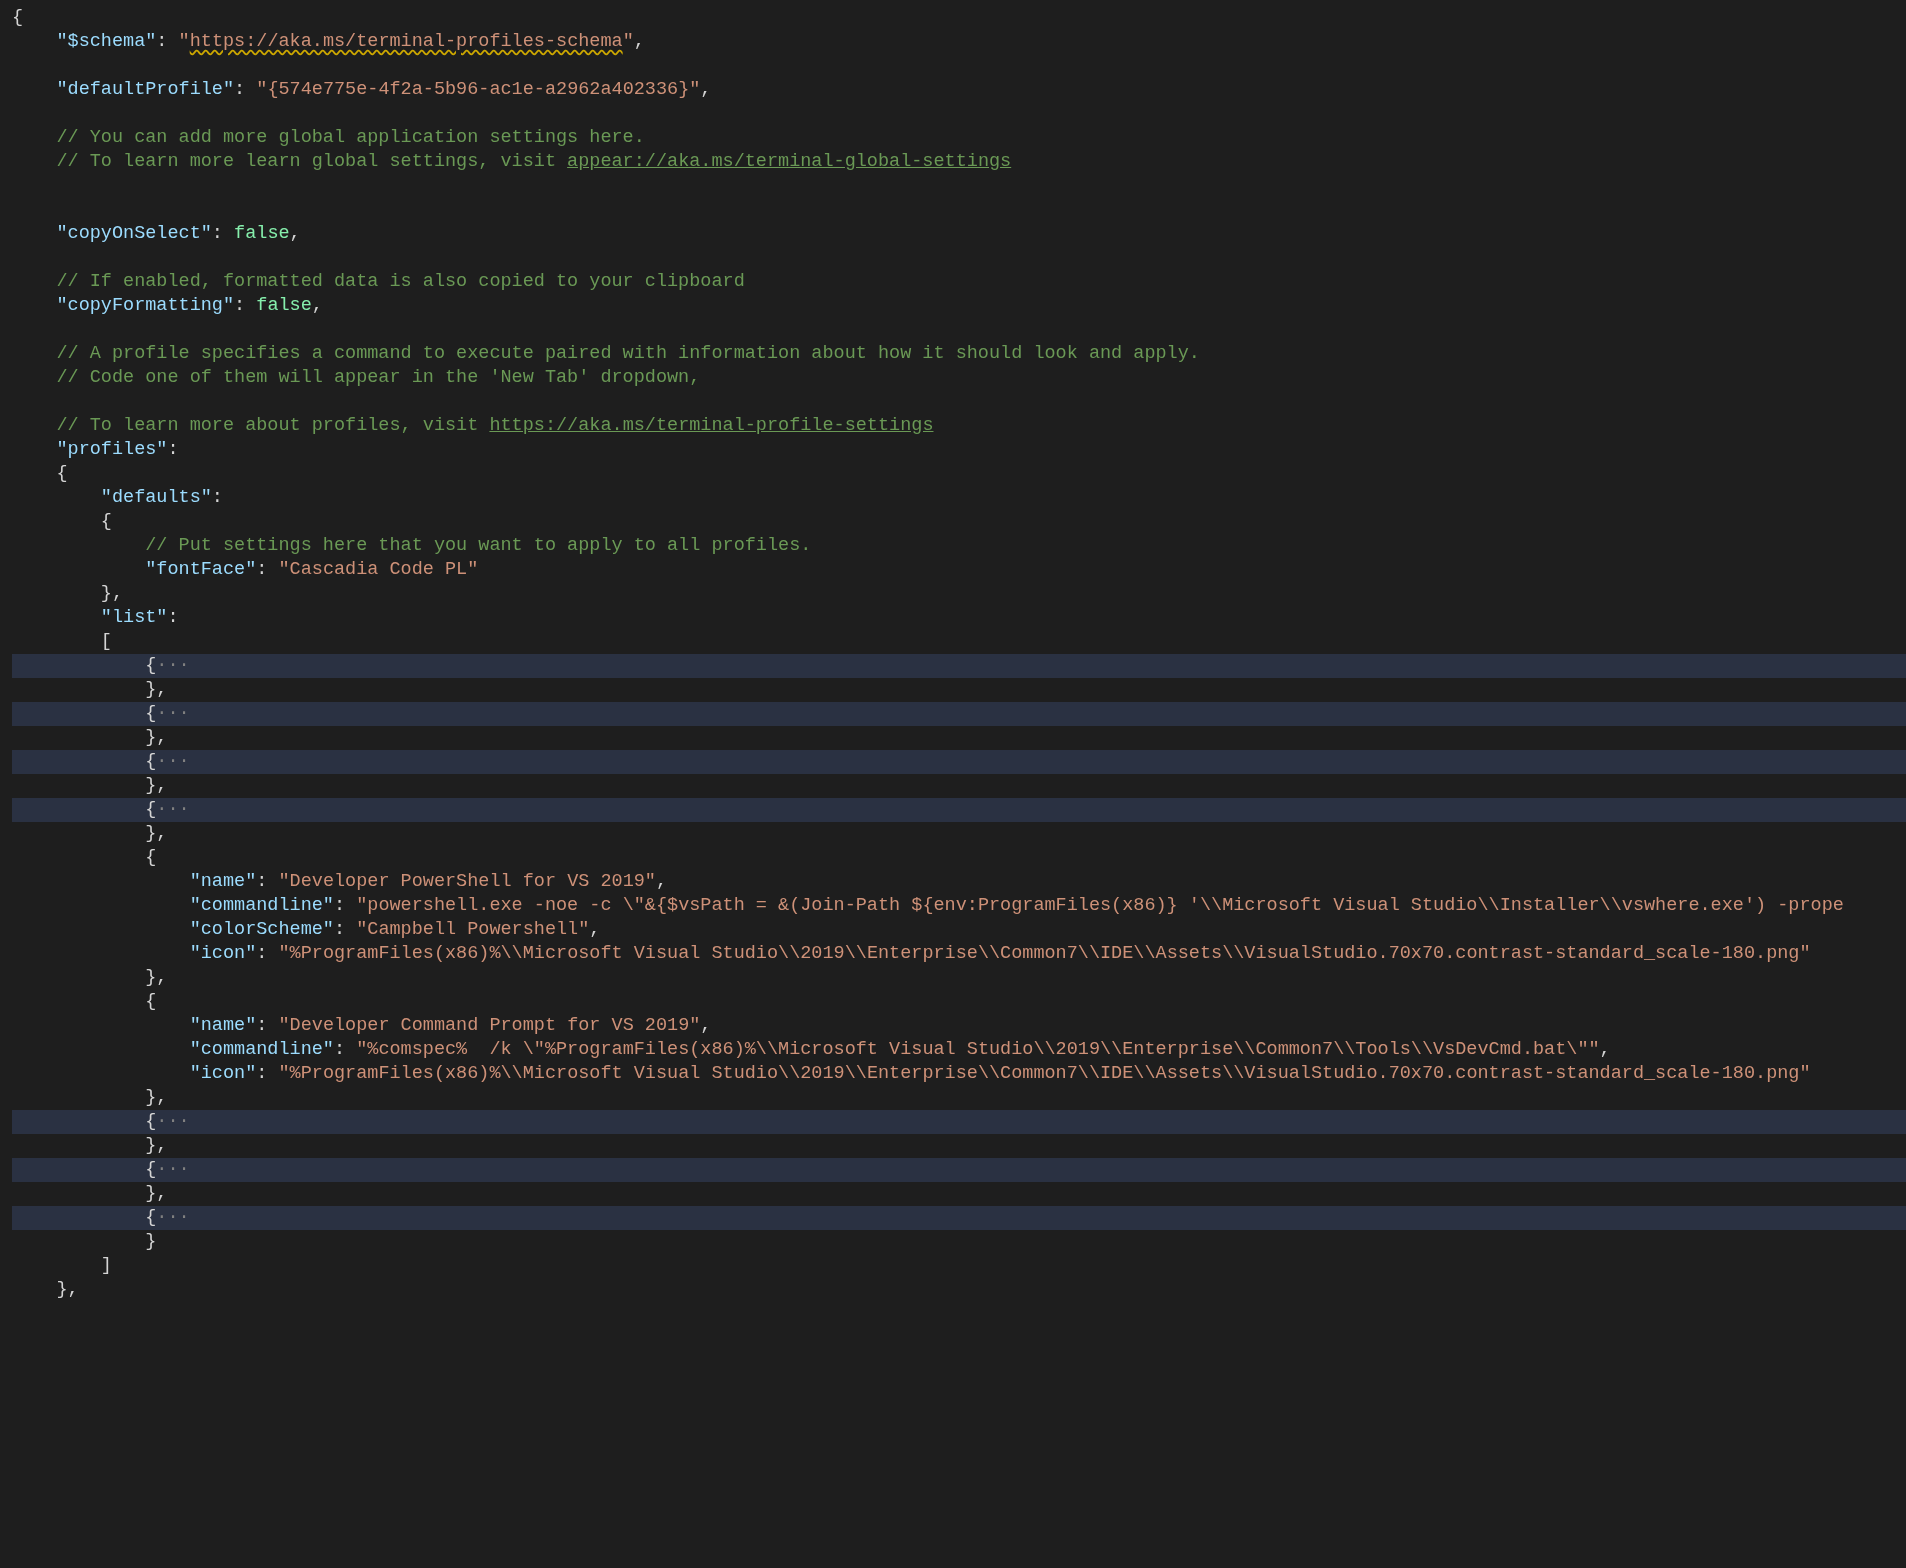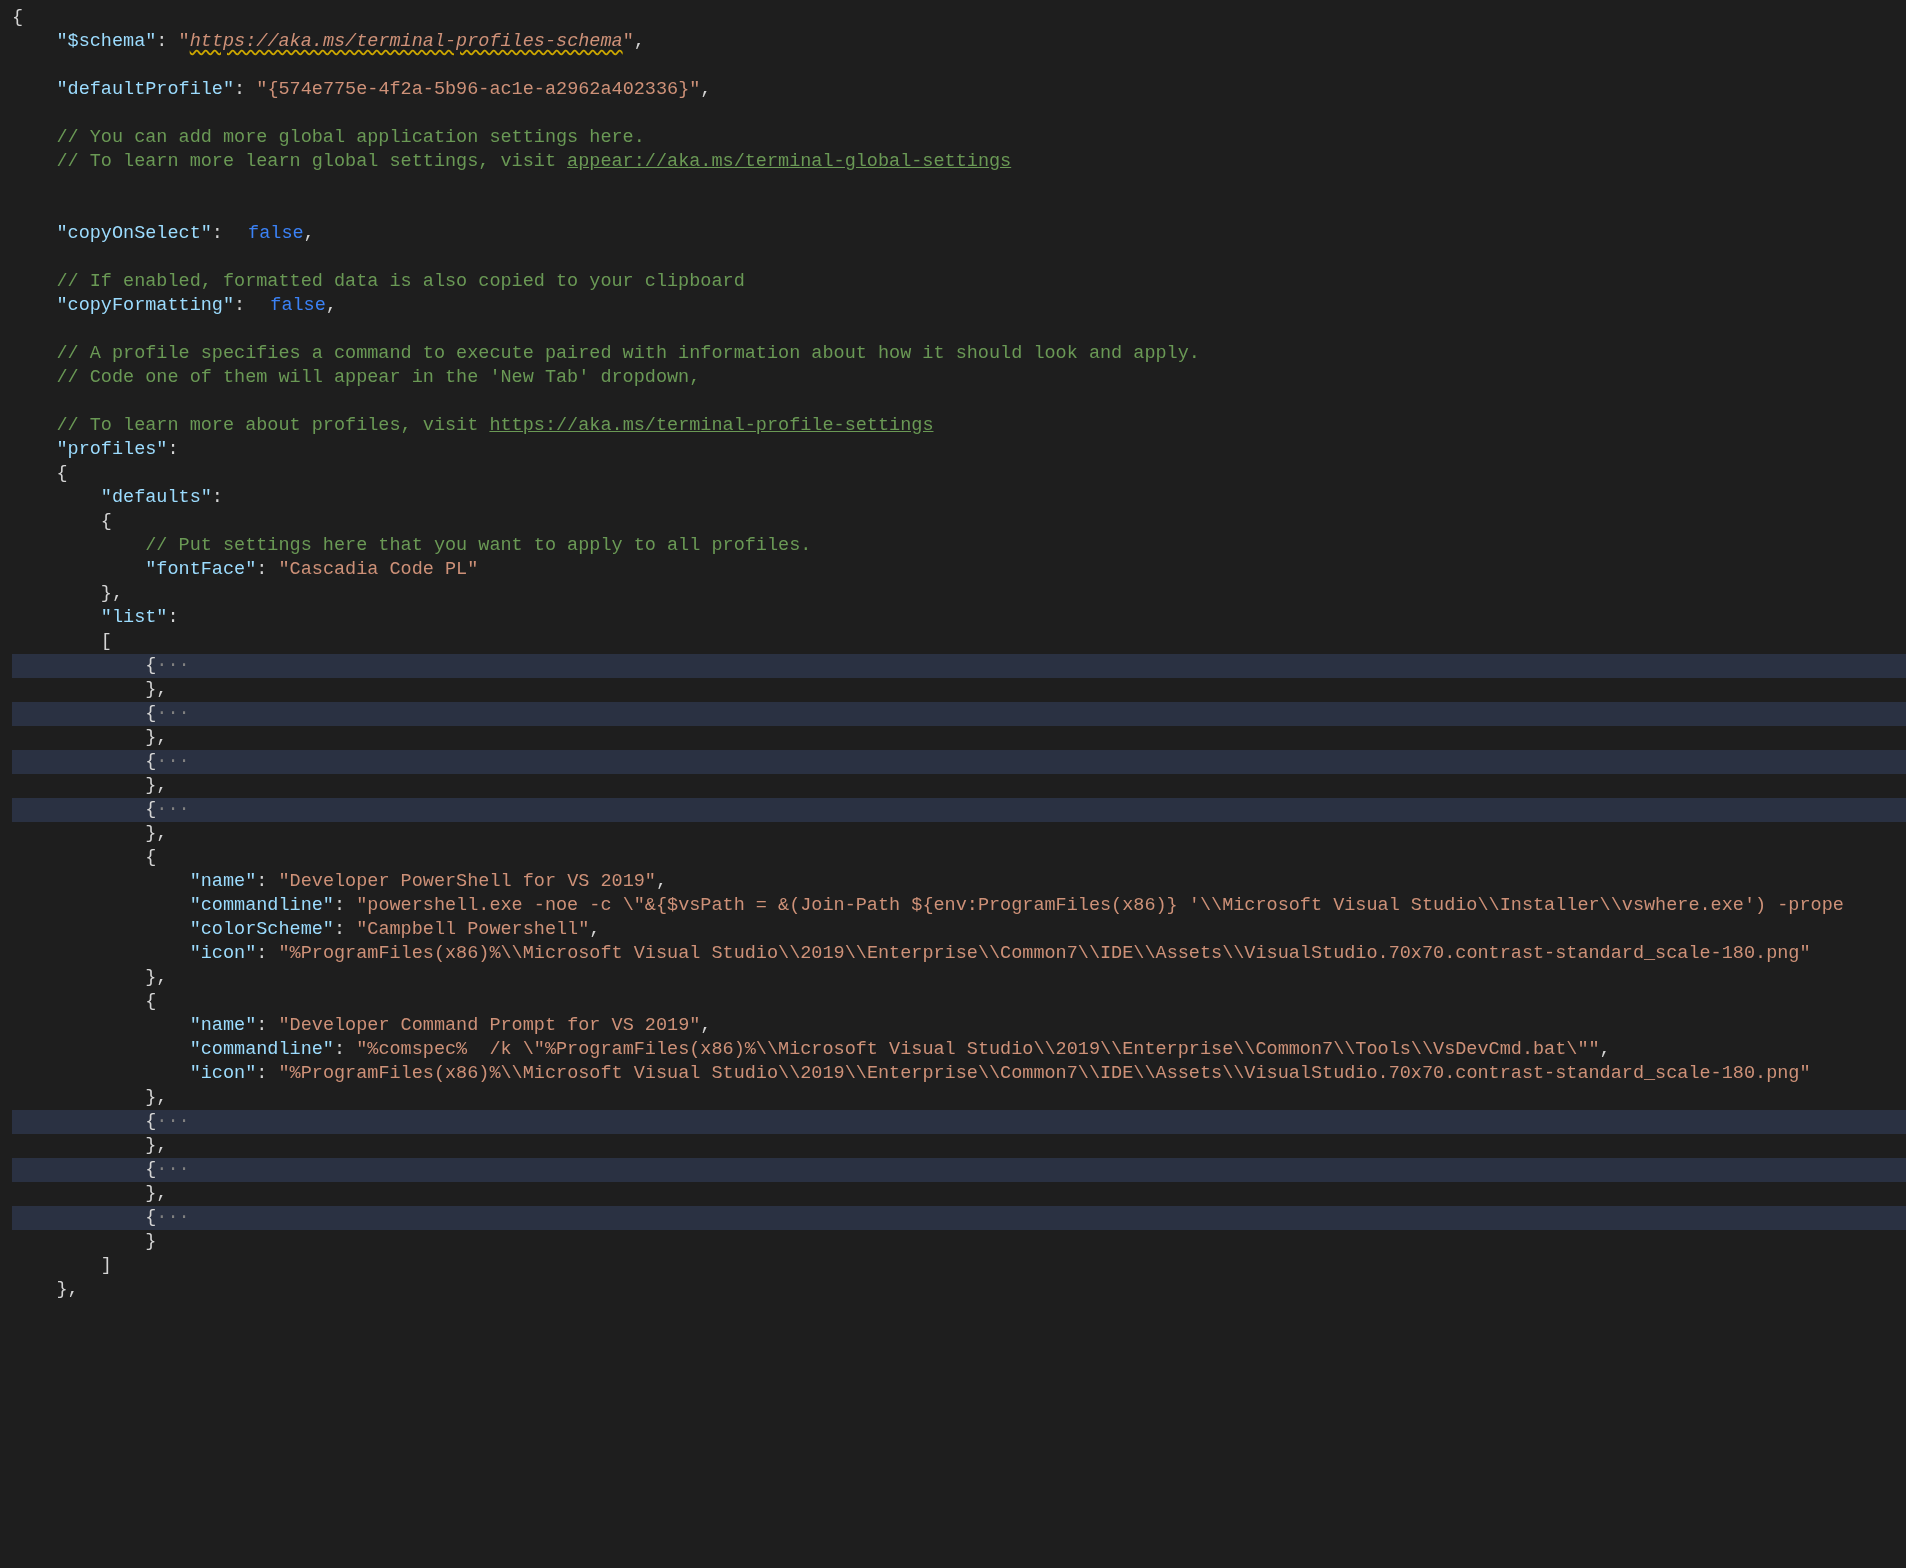--- a/index.html
+++ b/index.html
@@ -25,24 +25,24 @@
   .row.hl {
     background: #2a3142;
   }
   .tok { white-space: pre; }
 
   
   .brace    { color: #d4d4d4; }
   .punct    { color: #d4d4d4; }
   .key      { color: #9cdcfe; }  
   .str      { color: #ce9178; }  
-  .bool     { color: #3b82f6; margin-left: 14px; }
+  .bool     { color: #86efac; }
   .comment  { color: #6a9955; }
   .link     { color: #6a9955; text-decoration: underline; }
-  .schemaurl{ color: #ce9178; text-decoration: underline wavy #cca700; text-underline-offset: 3px; font-style: italic; }
+  .schemaurl{ color: #ce9178; text-decoration: underline wavy #cca700; text-underline-offset: 3px; }
   .dots     { color: #808080; }
 </style>
 </head>
 <body>
 
 <div class="editor">
 
 <div class="row"><span class="tok brace">{</span></div>
 
 <div class="row">

